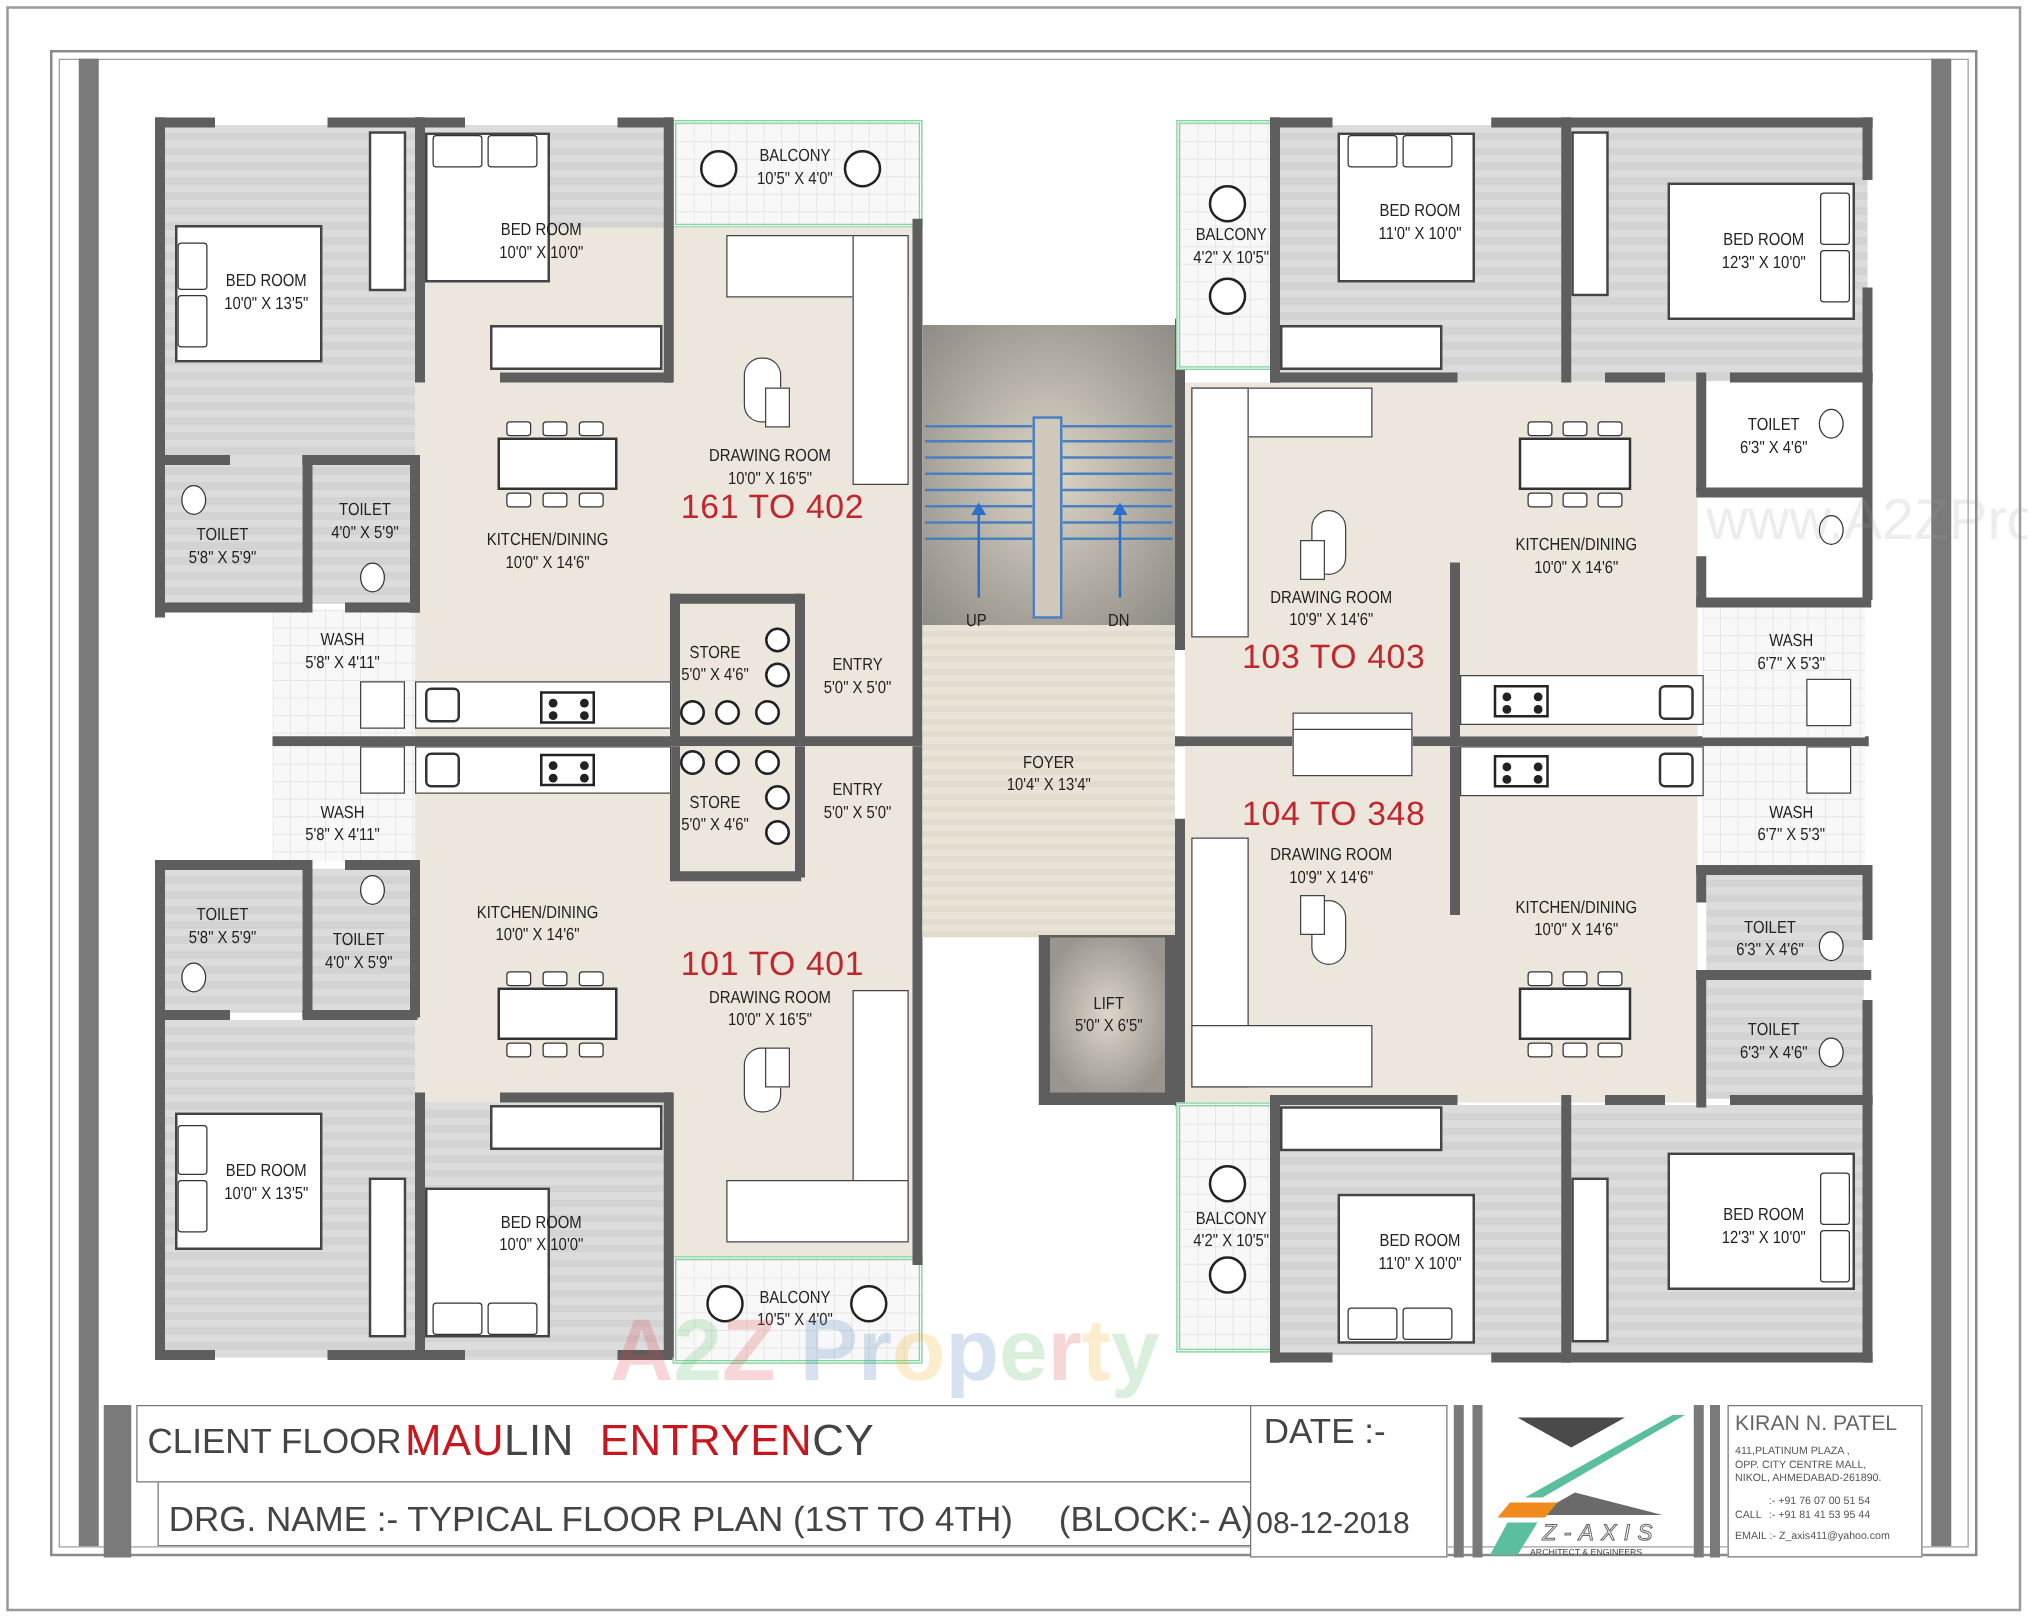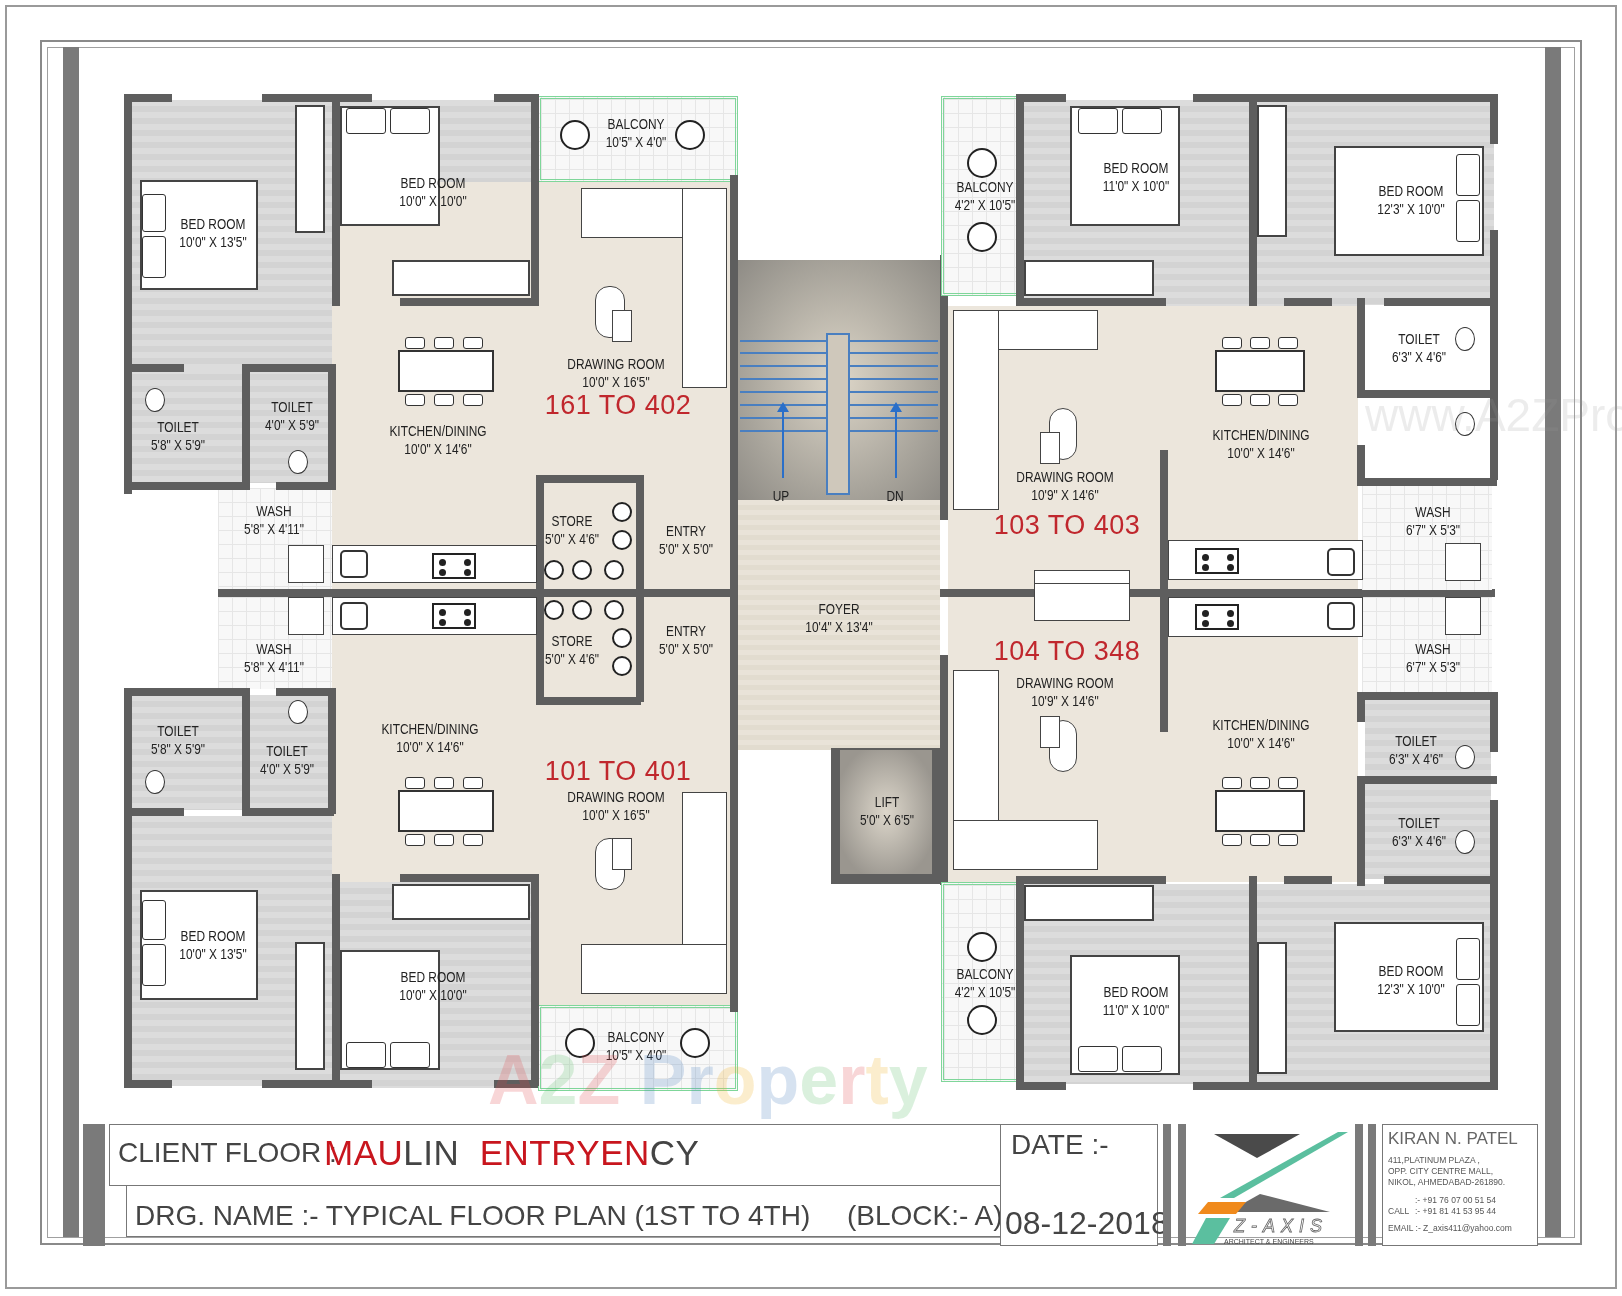--- a/index.html
+++ b/index.html
@@ -479,21 +479,21 @@
 <div class="tb" style="left:109px;top:1124px;width:892px;height:62px;">
   <span class="tb-text" style="left:8px;top:12px;font-size:28px;">CLIENT FLOOR :</span>
   <span class="tb-text" style="left:214px;top:8px;font-size:35px;letter-spacing:0.5px;"><span style="color:#c8161e">MA</span><span style="color:#c8161e">U</span><span style="color:#444">LIN</span>&nbsp;&nbsp;<span style="color:#c8161e">ENTRY</span><span style="color:#c8161e">E</span><span style="color:#c8161e">N</span><span style="color:#444">CY</span></span>
 </div>
 <div class="tb" style="left:109px;top:1185px;width:892px;height:52px;margin-left:17px;">
   <span class="tb-text" style="left:8px;top:14px;font-size:28px;">DRG. NAME  :- TYPICAL FLOOR PLAN  (1ST TO 4TH)</span>
   <span class="tb-text" style="left:720px;top:14px;font-size:28px;">(BLOCK:- A)</span>
 </div>
 <div class="tb" style="left:1000px;top:1124px;width:158px;height:122px;">
   <span class="tb-text" style="left:10px;top:4px;font-size:28px;">DATE  :-</span>
-  <span class="tb-text" style="left:4px;top:80px;font-size:32px;">08-12-2018</span>
+  <span class="tb-text" style="left:4px;top:80px;font-size:24px;">08-12-2018</span>
 </div>
 <div class="abs bar" style="left:1163px;top:1124px;width:8px;height:122px;"></div>
 <div class="abs bar" style="left:1178px;top:1124px;width:8px;height:122px;"></div>
 <div class="abs" style="left:1190px;top:1124px;width:160px;height:122px;">
   <svg width="160" height="122" viewBox="0 0 160 122">
     <polygon points="24,10 110,10 67,34" fill="#4a4a4a"></polygon>
     <polygon points="70,70 140,88 38,88" fill="#6a6a6a"></polygon>
     <polygon points="148,8 158,8 44,74 30,74" fill="#5bbf9f"></polygon>
     <polygon points="18,78 56,78 46,90 8,90" fill="#f08a1c"></polygon>
     <polygon points="16,94 40,94 24,120 2,120" fill="#5bbf9f"></polygon>

